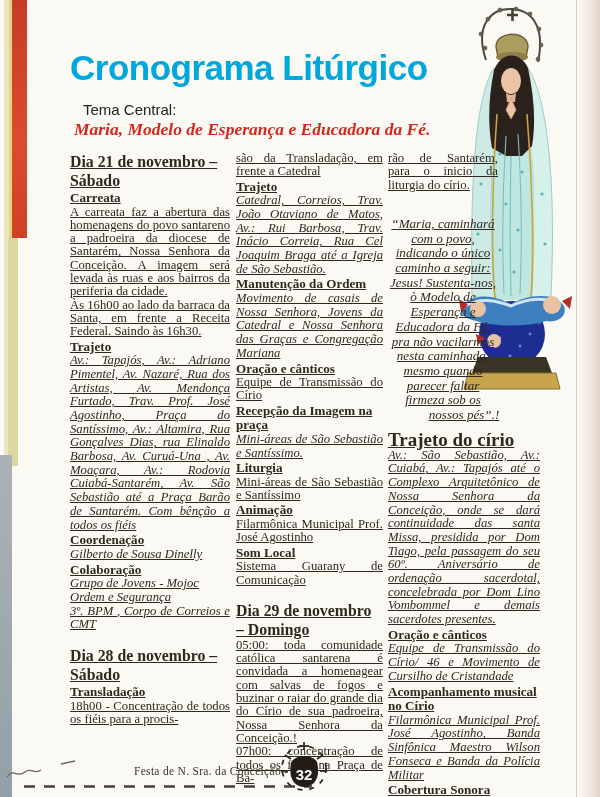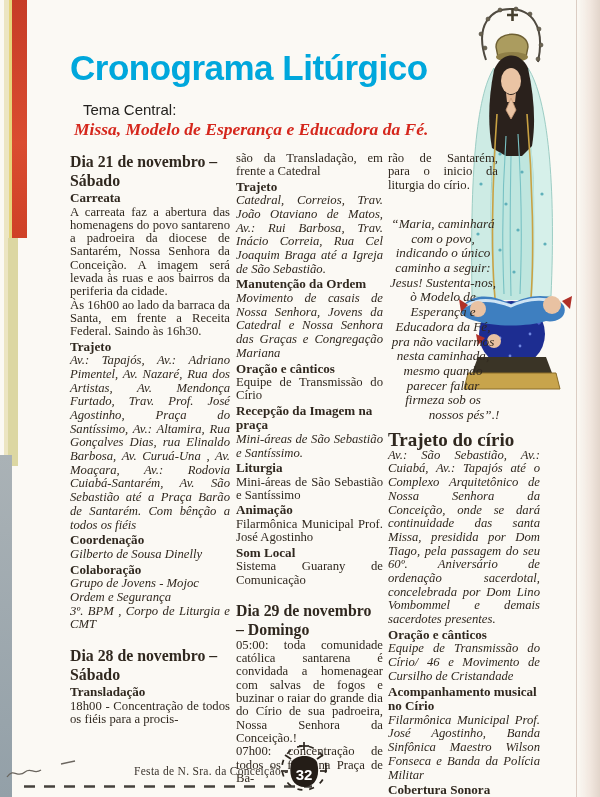--- a/index.html
+++ b/index.html
@@ -30,21 +30,21 @@
     font-family:"Liberation Sans", sans-serif; font-size:15px; color:#24221f; }
   .tema-value { position:absolute; left:74px; top:119px;
     font-size:17.5px; font-weight:bold; font-style:italic; color:#d5271c; white-space:nowrap; }
 
   .col { position:absolute; top:152px; color:#30281f; }
   #col1 { left:70px;  width:160px; }
   #col2 { left:236px; width:147px; }
   #col3 { left:388px; width:152px; }
   .statue-spacer { float:right; width:42px; height:242px; }
 
-  .blk { font-size:12.7px; line-height:13.3px; text-align:justify; }
+  .blk { font-size:12.7px; line-height:13.3px; text-align:justify;text-decoration:underline; }
   .blk.p  {}
   .blk.i  { font-style:italic; line-height:13.7px; }
   .blk.h1 { font-size:15.8px; line-height:19px; font-weight:700; text-align:left; }
   .blk.h1b{ font-size:19px; line-height:18px; font-weight:700; text-align:left; margin-top:2px; }
   .blk.h2 { font-size:13.1px; line-height:14.6px; font-weight:700; text-align:left; margin-top:1px; }
   .blk.mt { margin-top:14px; }
   .blk.quote { font-size:13.1px; line-height:14.7px; margin:25px 0 8px; font-style:italic; text-align:center; }
 
   .statue { position:absolute; left:448px; top:4px; width:127px; height:388px; }
 
@@ -58,21 +58,21 @@
 
 <div class="strip strip-cream"></div>
 <div class="strip strip-yellow"></div>
 <div class="strip strip-red"></div>
 <div class="strip strip-olive"></div>
 <div class="strip strip-gray"></div>
 <div class="page-edge"></div>
 
 <div class="title">Cronograma Litúrgico</div>
 <div class="tema-label">Tema Central:</div>
-<div class="tema-value">Missa, Modelo de Esperança e Educadora da Fé.</div>
+<div class="tema-value">Maria, Modelo de Esperança e Educadora da Fé.</div>
 
 <div class="statue">
   <svg viewBox="0 0 127 388" width="127" height="388">
 
     <path d="M38,56 C26,20 44,5 62,5 C82,5 98,20 90,58" fill="none" stroke="#4f4a40" stroke-width="2"></path>
     <g fill="#6a634f" stroke="#4f4a40" stroke-width="0.6">
       <circle cx="37" cy="44" r="2"></circle>
         <circle cx="33" cy="30" r="2"></circle>
         <circle cx="40" cy="15" r="2"></circle>
       <circle cx="52" cy="6" r="2"></circle>
@@ -148,21 +148,21 @@
     <div class="blk h2">Carreata</div>
     <div class="blk p">A carreata faz a abertura das homenagens do povo santareno a padroeira da diocese de Santarém, Nossa Senhora da Conceição. A imagem será levada às ruas e aos bairros da periferia da cidade.</div>
     <div class="blk p">Às 16h00 ao lado da barraca da Santa, em frente a Receita Federal. Saindo às 16h30.</div>
     <div class="blk h2">Trajeto</div>
     <div class="blk i">Av.: Tapajós, Av.: Adriano Pimentel, Av. Nazaré, Rua dos Artistas, Av. Mendonça Furtado, Trav. Prof. José Agostinho, Praça do Santíssimo, Av.: Altamira, Rua Gonçalves Dias, rua Elinaldo Barbosa, Av. Curuá-Una , Av. Moaçara, Av.: Rodovia Cuiabá-Santarém, Av. São Sebastião até a Praça Barão de Santarém. Com bênção a todos os fiéis</div>
     <div class="blk h2">Coordenação</div>
     <div class="blk i">Gilberto de Sousa Dinelly</div>
     <div class="blk h2">Colaboração</div>
     <div class="blk i">Grupo de Jovens - Mojoc</div>
     <div class="blk i">Ordem e Segurança</div>
-    <div class="blk i">3º. BPM , Corpo de Liturgia e CMT</div>
+    <div class="blk i">3º. BPM , Corpo de Correios e CMT</div>
     <div class="blk h1 mt">Dia 28 de novembro – Sábado</div>
     <div class="blk h2">Transladação</div>
     <div class="blk p">18h00 - Concentração de todos os fiéis para a procis-</div>
   </div>
 <div class="col" id="col2">
     <div class="blk p">são da Transladação, em frente a Catedral</div>
     <div class="blk h2">Trajeto</div>
     <div class="blk i">Catedral, Correios, Trav. João Otaviano de Matos, Av.: Rui Barbosa, Trav. Inácio Correia, Rua Cel Joaquim Braga até a Igreja de São Sebastião.</div>
     <div class="blk h2">Manutenção da Ordem</div>
     <div class="blk i">Movimento de casais de Nossa Senhora, Jovens da Catedral e Nossa Senhora das Graças e Congregação Mariana</div>

